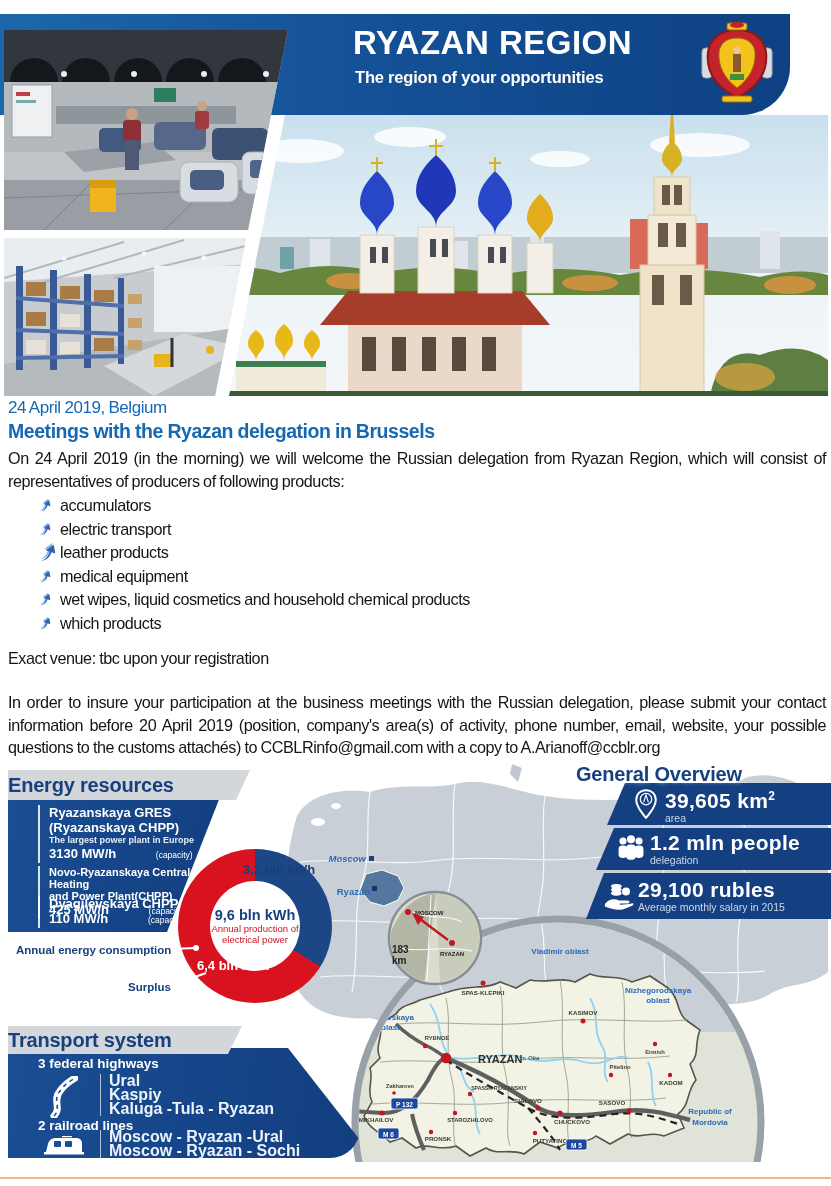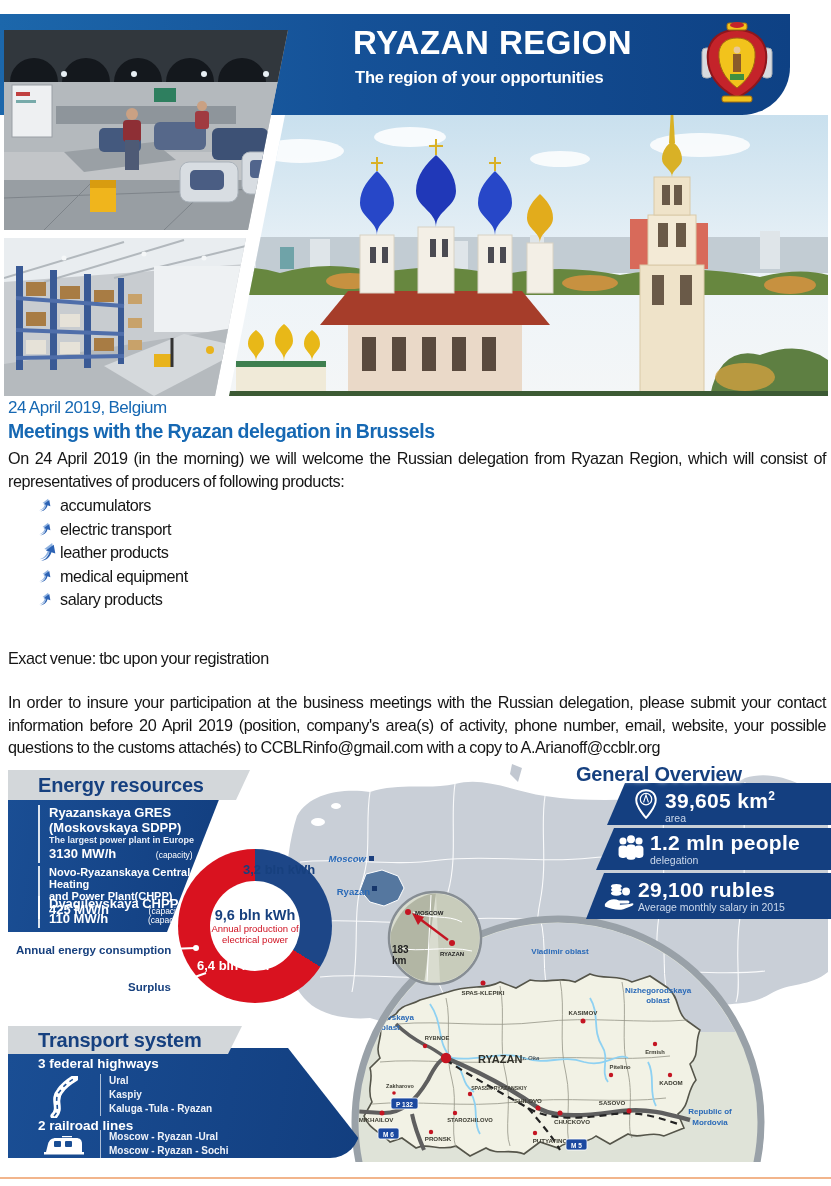--- a/index.html
+++ b/index.html
@@ -41,21 +41,21 @@
   .blt{width:22px;display:flex;align-items:center;}
   .blt svg{width:15px;height:15px;}
   .products li.big .blt svg{width:21px;height:21px;}
 
   
   .info{position:absolute;left:0;top:762px;width:831px;height:424px;overflow:hidden;}
   .map-bg{position:absolute;left:0;top:0;width:831px;height:400px;z-index:0;}
 
   .sec-head{position:absolute;background:#d3d7da;z-index:3;display:flex;align-items:center;
             clip-path:polygon(0 0,100% 0,calc(100% - 14px) 100%,0 100%);}
-  .sec-head span{color:#16407f;font-weight:bold;font-size:20px;padding-left:30px;letter-spacing:-0.2px;}
+  .sec-head span{color:#16407f;font-weight:bold;font-size:20px;letter-spacing:-0.2px;}
   .sh-energy{left:8px;top:8px;width:242px;height:30px;}
   .sh-transport{left:8px;top:264px;width:234px;height:28px;}
   .go-head{position:absolute;left:576px;top:1px;color:#16407f;font-weight:bold;font-size:20px;
            z-index:3;letter-spacing:-0.2px;text-shadow:0 0 4px #fff,0 0 6px #fff;}
 
   .energy-panel{position:absolute;left:8px;top:35px;width:212px;height:135px;z-index:2;
         background:linear-gradient(100deg,#1a4e94,#123e7f);
         clip-path:polygon(0 0,212px 0,159px 135px,0 135px);color:#fff;}
   .pblock{position:absolute;left:30px;border-left:2px solid rgba(255,255,255,.85);padding-left:9px;}
   .p-name{font-size:13px;line-height:15px;font-weight:bold;}
@@ -78,21 +78,21 @@
   .lbl-annual{left:16px;top:182px;color:#17407e;font-size:11.5px;}
   .lbl-surplus{left:128px;top:219px;color:#17407e;font-size:11.5px;}
 
   .transport-panel{position:absolute;left:8px;top:286px;width:352px;height:110px;z-index:2;
         background:linear-gradient(100deg,#1a4e94,#123e7f);
         clip-path:polygon(0 0,280px 0,352px 92px,352px 110px,0 110px);
         border-radius:0 0 30px 0;color:#fff;}
   .t-title{position:absolute;left:30px;font-size:13.5px;font-weight:bold;}
   .t-icon{position:absolute;}
   .t-list{position:absolute;left:92px;border-left:1.5px solid rgba(255,255,255,.65);
-          padding-left:8px;font-size:10px;line-height:14px;font-weight:bold;color:#eef2f9;}
+          padding-left:8px;font-size:16px;line-height:14px;font-weight:bold;color:#eef2f9;}
 
   .go-bar{position:absolute;background:#143f80;z-index:2;color:#fff;display:flex;align-items:center;}
   .go-bar .gicon{flex:0 0 38px;display:flex;justify-content:center;}
   .go-text .gv{font-size:21px;font-weight:bold;letter-spacing:.3px;line-height:22px;}
   .go-text .gl{font-size:10.5px;color:#ccd9ec;line-height:12px;}
   .go1{left:605px;top:21px;width:226px;height:42px;clip-path:polygon(20px 0,226px 0,226px 42px,2px 42px);padding-left:22px;}
   .go2{left:592px;top:66px;width:239px;height:42px;clip-path:polygon(22px 0,239px 0,239px 42px,4px 42px);padding-left:20px;}
   .go3{left:580px;top:111px;width:251px;height:46px;clip-path:polygon(24px 0,251px 0,251px 46px,6px 46px);padding-left:20px;}
   sup{font-size:12px;}
 
@@ -372,21 +372,30 @@
         </span>
       <span>medical equipment</span>
       </li>
     <li>
       <span class="blt">
           <svg viewBox="0 0 20 20">
             <path d="M1.5,16.5 C6.5,14.5 8.5,11.5 9.5,7.5 L6,6.7 L13.5,1 L15,9.5 L11.3,8.3 C10,13 6.5,16 1.5,16.5Z" fill="#8fb2e0"></path>
             <path d="M3,18 C8,16 10,13 11,9 L7.5,8.2 L15,2.5 L16.5,11 L12.8,9.8 C11.5,14.5 8,17.5 3,18Z" fill="#2b62b4"></path>
           </svg>
         </span>
-      <span>salary products</span>
+      <span>wet wipes, liquid cosmetics and household chemical products</span>
+      </li>
+    <li>
+      <span class="blt">
+          <svg viewBox="0 0 20 20">
+            <path d="M1.5,16.5 C6.5,14.5 8.5,11.5 9.5,7.5 L6,6.7 L13.5,1 L15,9.5 L11.3,8.3 C10,13 6.5,16 1.5,16.5Z" fill="#8fb2e0"></path>
+            <path d="M3,18 C8,16 10,13 11,9 L7.5,8.2 L15,2.5 L16.5,11 L12.8,9.8 C11.5,14.5 8,17.5 3,18Z" fill="#2b62b4"></path>
+          </svg>
+        </span>
+      <span>which products</span>
       </li>
   </ul>
 
   <div class="venue-line doc">Exact venue: tbc upon your registration</div>
 
   <div class="para para2 doc"><span>In order to insure your participation at the business meetings with the Russian delegation, please submit your contact information before 20 April 2019 (position, company's area(s) of activity, phone number, email, website, your possible questions to the customs attachés) to </span><span class="email">CCBLRinfo@gmail.com</span><span> with a copy to </span><span class="email">A.Arianoff@ccblr.org</span></div>
 
   <div class="info">
 
     <svg class="map-bg" viewBox="0 0 831 400">
@@ -536,21 +545,21 @@
         <text x="392" y="202" font-size="10" font-weight="bold" fill="#222">km</text>
       </g>
     </svg>
 
     <div class="sec-head sh-energy">
       <span>Energy resources</span>
     </div>
     <div class="energy-panel">
       <div class="pblock" style="top:8px;">
         <div class="p-name">Ryazanskaya GRES</div>
-        <div class="p-name">(Moskovskaya SDPP)</div>
+        <div class="p-name">(Ryazanskaya CHPP)</div>
         <div class="p-note">The largest power plant in Europe</div>
         <div class="p-val"><span>3130 MW/h</span> <span class="p-unit">(capacity)</span></div>
       </div>
       <div class="pblock" style="top:69px;">
         <div class="p-name sm">Novo-Ryazanskaya Central Heating</div>
         <div class="p-name sm">and Power Plant(CHPP)</div>
         <div class="p-val"><span>425 MW/h</span> <span class="p-unit">(capacity)</span></div>
       </div>
       <div class="pblock" style="top:99px;">
         <div class="p-name">Dyagilevskaya CHPP</div>

